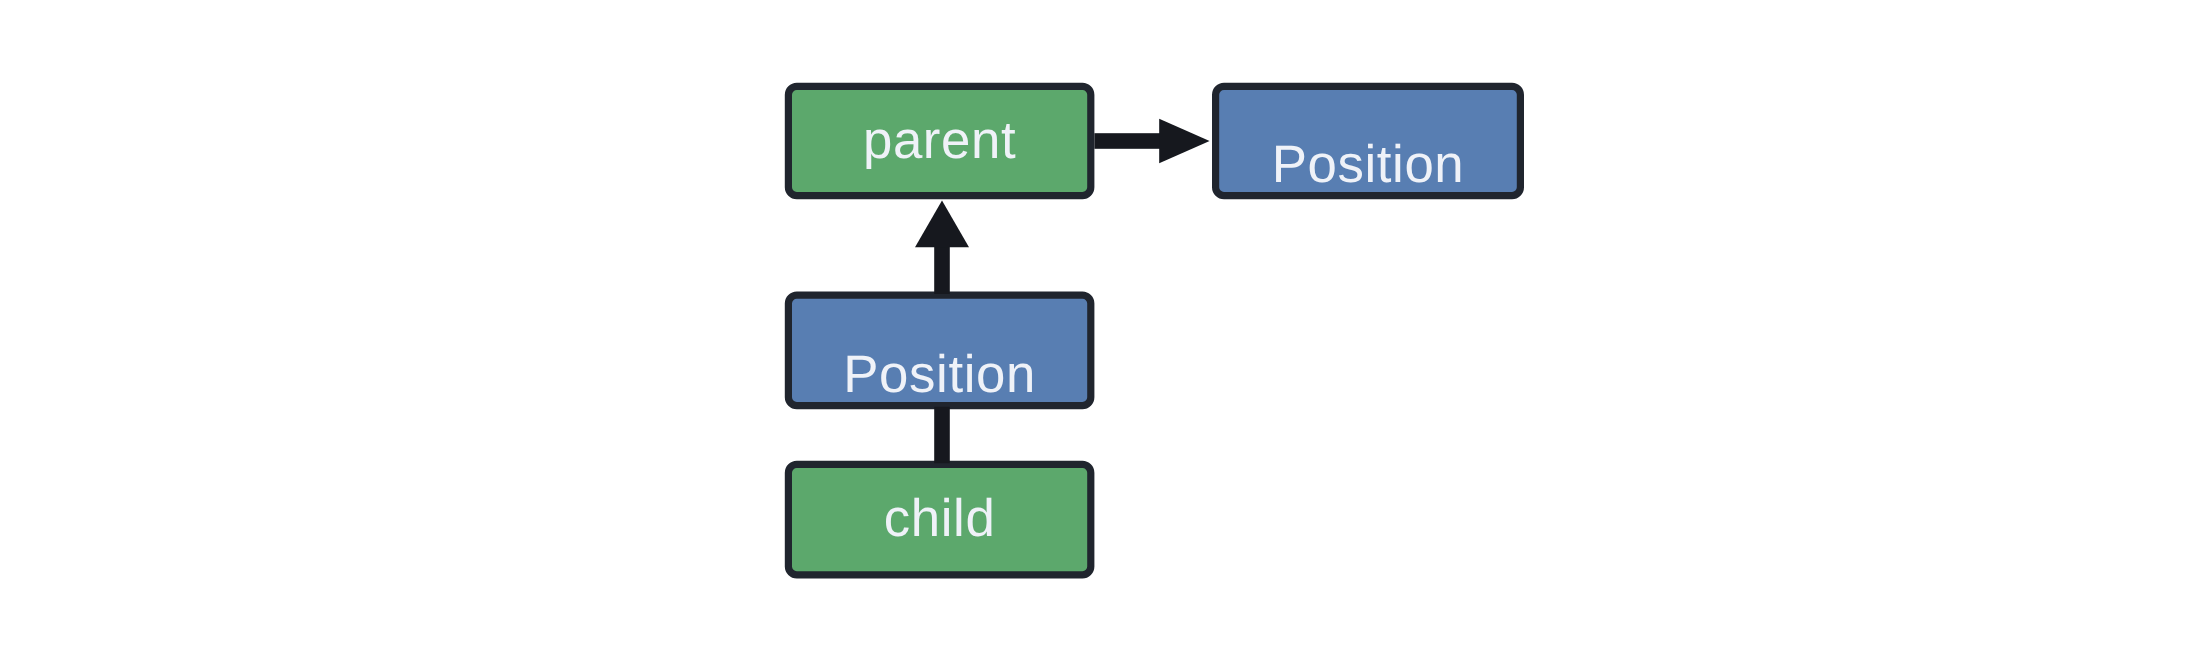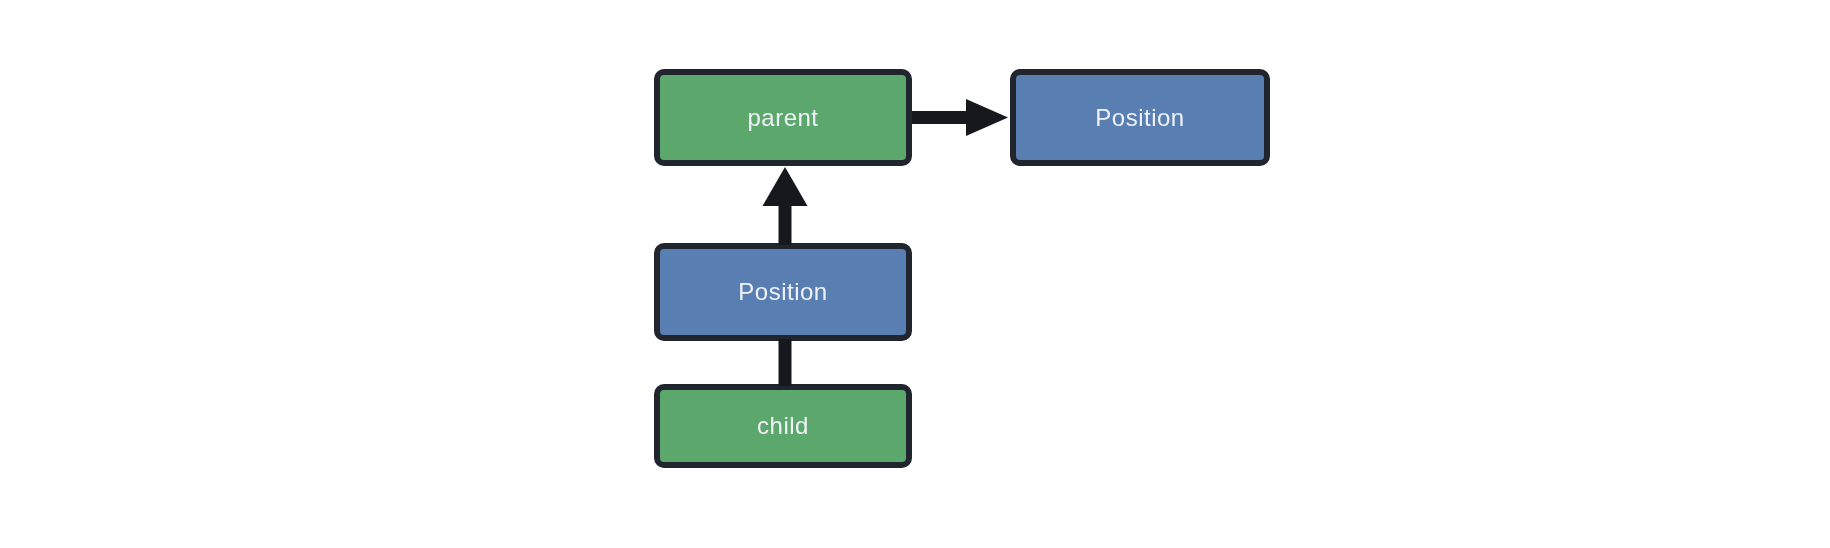--- a/index.html
+++ b/index.html
@@ -21,30 +21,30 @@
     font-family: "Liberation Sans", "DejaVu Sans", sans-serif;
   }
   .node {
     position: absolute;
     border: 6px solid var(--node-border);
     border-radius: 10px;
     display: flex;
     align-items: center;
     justify-content: center;
     color: var(--node-text);
-    font-size: 24px;
+    font-size: 44px;
     line-height: 1;
     letter-spacing: 0.5px;
   }
   .node.entity    { background: var(--entity-fill); }
-  .node.component { background: var(--component-fill); }
+  .node.component { background: var(--component-fill); align-items: flex-end; }
   .node-parent   { left: 654px;  top: 69px;  width: 258px; height: 97px; }
   .node-position { left: 1010px; top: 69px;  width: 260px; height: 97px; }
   .node-childof  { left: 654px;  top: 243px; width: 258px; height: 98px; }
-  .node-child    { left: 654px;  top: 384px; width: 258px; height: 84px; }
+  .node-child    { left: 654px;  top: 384px; width: 258px; height: 98px; }
   .edges-layer {
     position: absolute;
     left: 0; top: 0;
     width: 1830px;
     height: 548px;
     pointer-events: none;
   }
   .edge-shape { fill: var(--arrow); }
 </style>
 </head>

